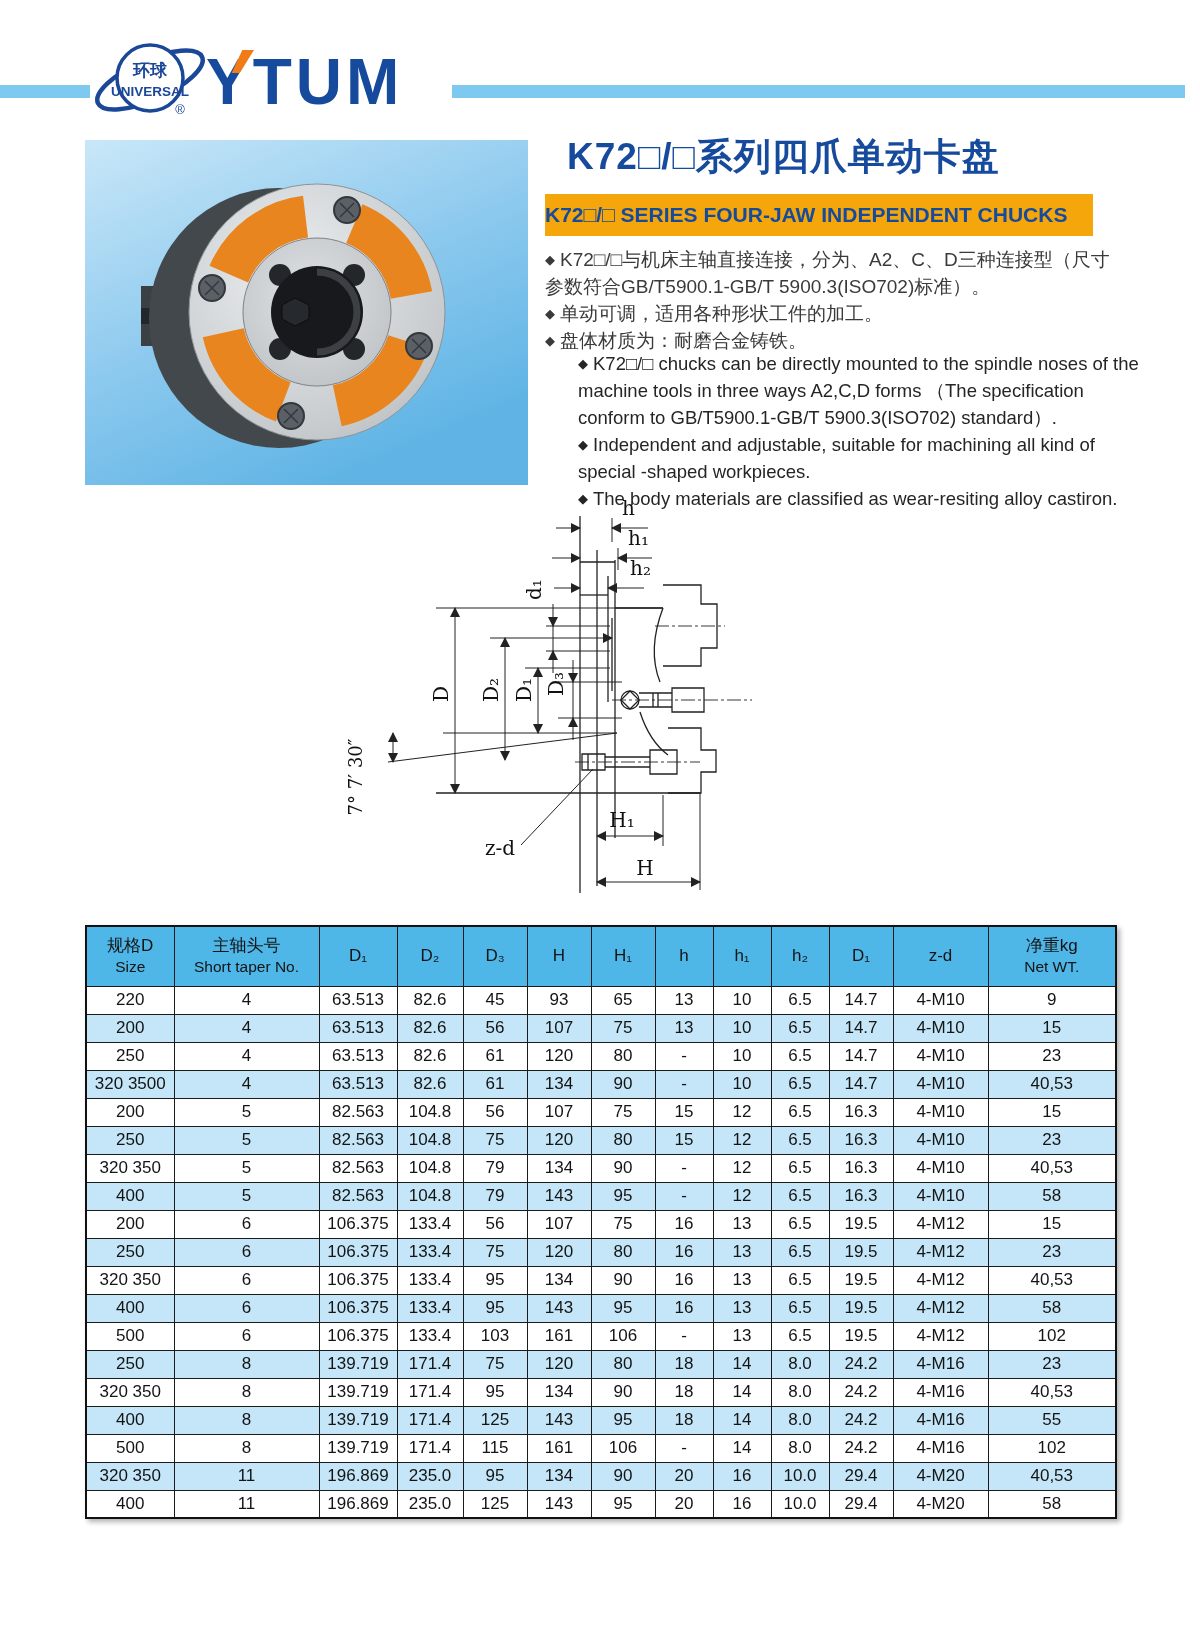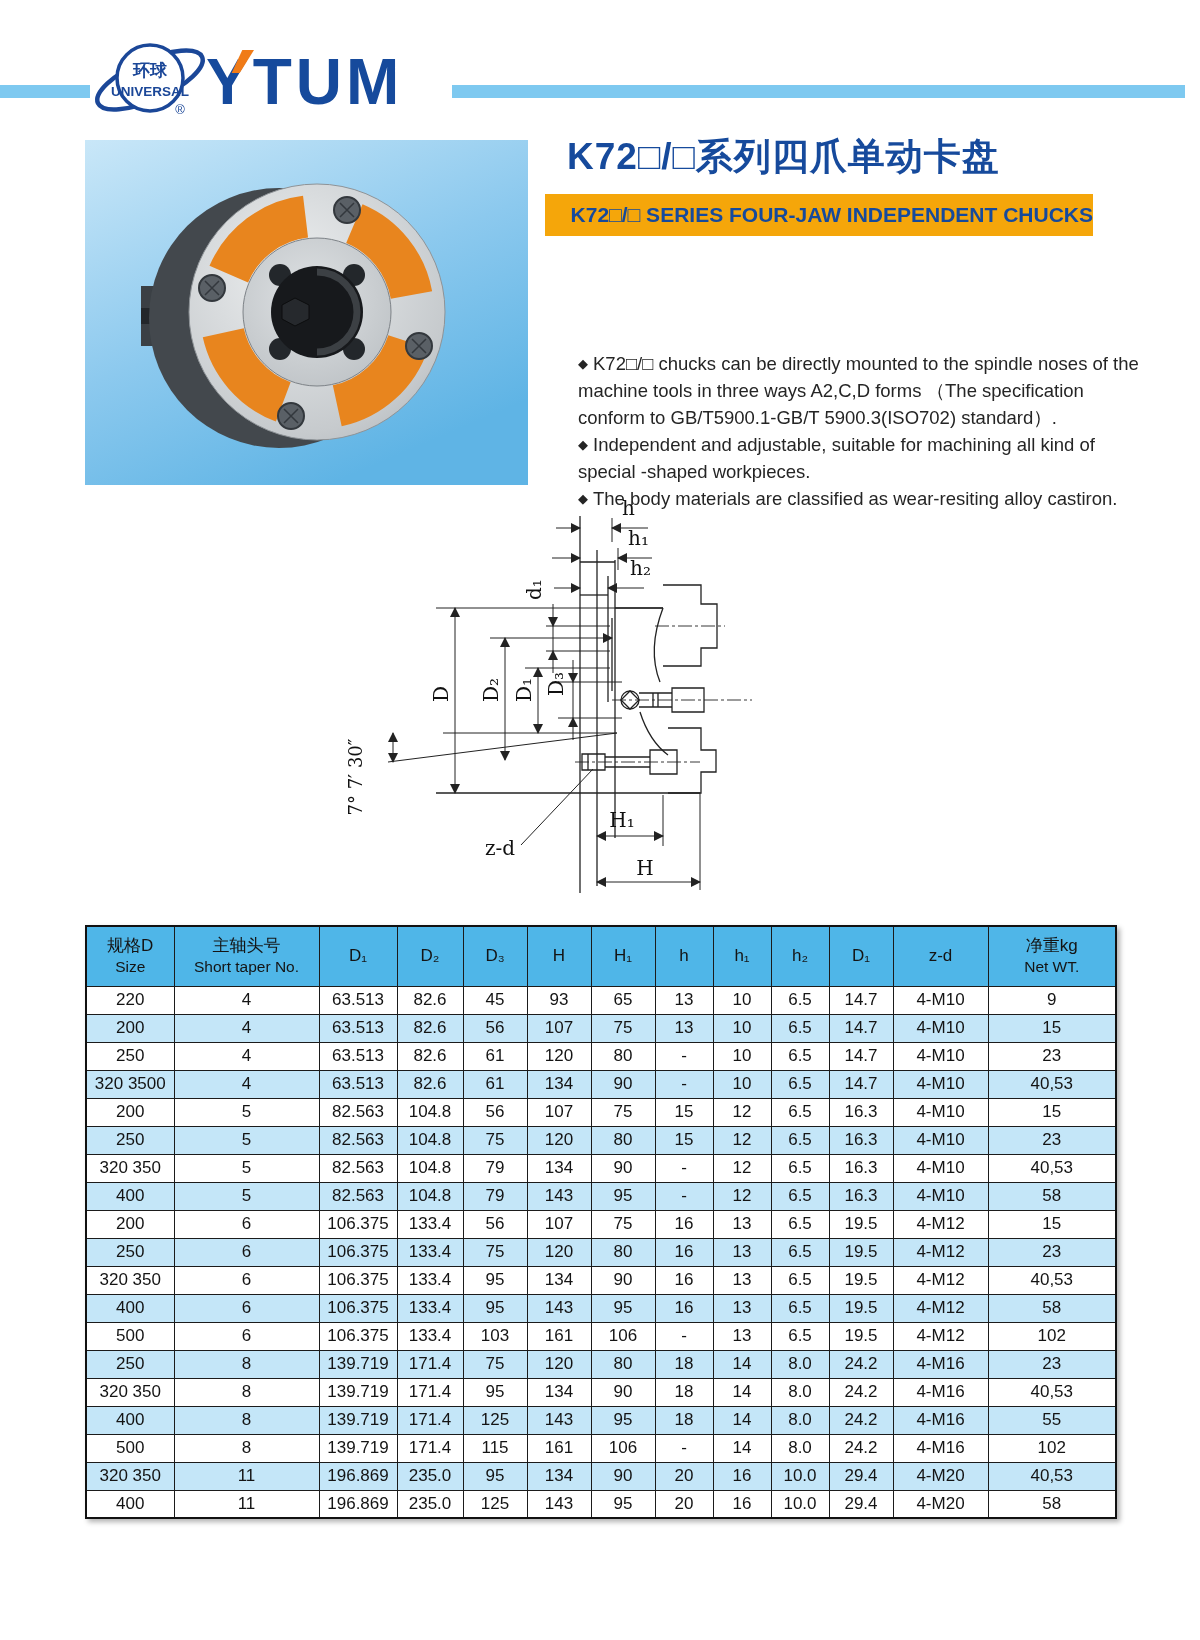--- a/index.html
+++ b/index.html
@@ -15,21 +15,21 @@
            font-weight:900; letter-spacing:4px; color:#164a9c; }
   .brand-accent { position:absolute; left:228px; top:50px; width:26px; height:23px;
            background:#f07b17; clip-path:polygon(55% 0, 100% 0, 45% 100%, 14% 100%); }
 
   
   .photo { position:absolute; left:85px; top:140px; width:443px; height:345px; }
   .title { position:absolute; left:567px; top:132px; width:560px; font-size:37px;
            font-weight:bold; color:#164a9c; letter-spacing:1px; }
   .banner { position:absolute; left:545px; top:194px; width:548px; height:42px;
            background:#f5a60a; color:#164a9c; font-weight:bold; font-size:21px;
-           display:flex; align-items:center; justify-content:flex-end; }
+           display:flex; align-items:center; justify-content:flex-start; }
   .bullets { position:absolute; left:545px; width:565px; list-style:none; }
   .bullets.cn { top:246px; font-size:19px; line-height:27px; color:#3a3a3a; }
   .bullets.en { top:350px; font-size:18.5px; line-height:27px; color:#252525;margin-left:33px; }
   .bullets li { display:block; }
   .mk { font-size:13px; vertical-align:2px; padding-right:5px; }
 
   
   .diagram { position:absolute; left:330px; top:487px; width:490px; height:420px; }
   .diagram .obj  { stroke:#222; stroke-width:1.3; fill:none; }
   .diagram .dim  { stroke:#222; stroke-width:1; fill:none; }
@@ -110,20 +110,28 @@
       <path d="M255,63 l14,14 M269,63 l-14,14 M120,141 l14,14 M134,141 l-14,14
                M199,269 l14,14 M213,269 l-14,14 M327,199 l14,14 M341,199 l-14,14" stroke-width="1.5"></path>
     </g>
   </svg>
 
   <h1 class="title">K72□/□系列四爪单动卡盘</h1>
   <div class="banner">
     <span>K72□/□ SERIES FOUR-JAW INDEPENDENT CHUCKS</span>
   </div>
 
+  <ul class="bullets cn">
+
+      <li><span class="mk">◆</span><span>K72□/□与机床主轴直接连接，分为、A2、C、D三种连接型（尺寸参数符合GB/T5900.1-GB/T 5900.3(ISO702)标准）。</span></li>
+
+      <li><span class="mk">◆</span><span>单动可调，适用各种形状工件的加工。</span></li>
+
+      <li><span class="mk">◆</span><span>盘体材质为：耐磨合金铸铁。</span></li>
+    </ul>
   <ul class="bullets en">
 
       <li><span class="mk">◆</span><span>K72□/□ chucks can be directly mounted to the spindle noses of the machine tools in three ways A2,C,D forms （The specification conform to GB/T5900.1-GB/T 5900.3(ISO702) standard）.</span></li>
 
       <li><span class="mk">◆</span><span>Independent and adjustable, suitable for machining all kind of special -shaped workpieces.</span></li>
 
       <li><span class="mk">◆</span><span>The body materials are classified as wear-resiting alloy castiron.</span></li>
     </ul>
 
   <svg class="diagram" viewBox="0 0 490 420">

